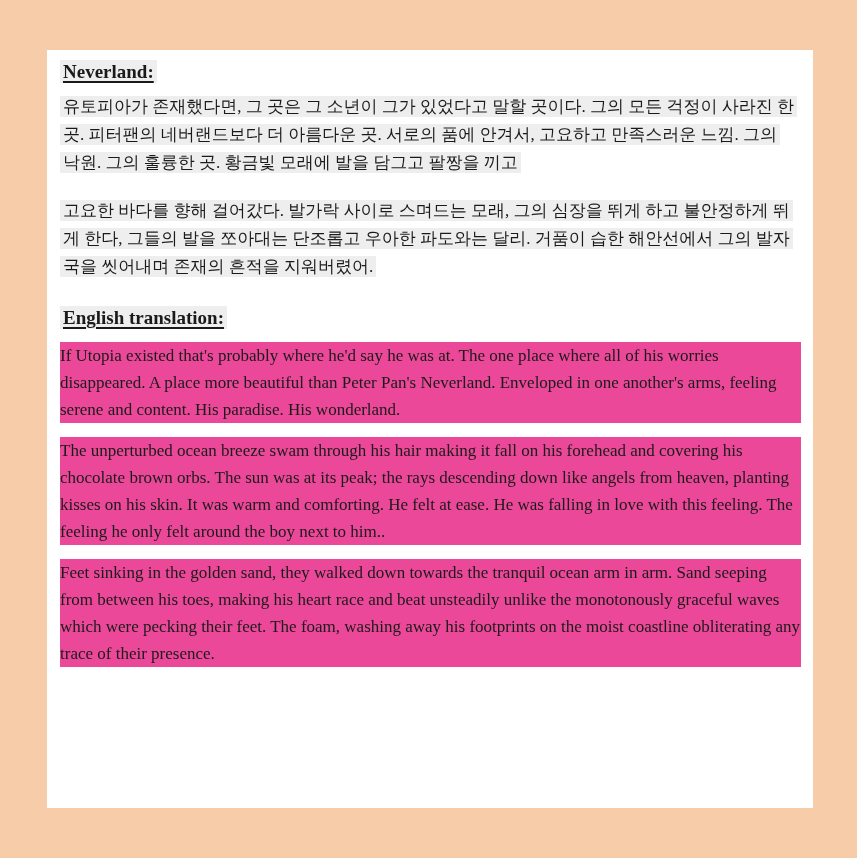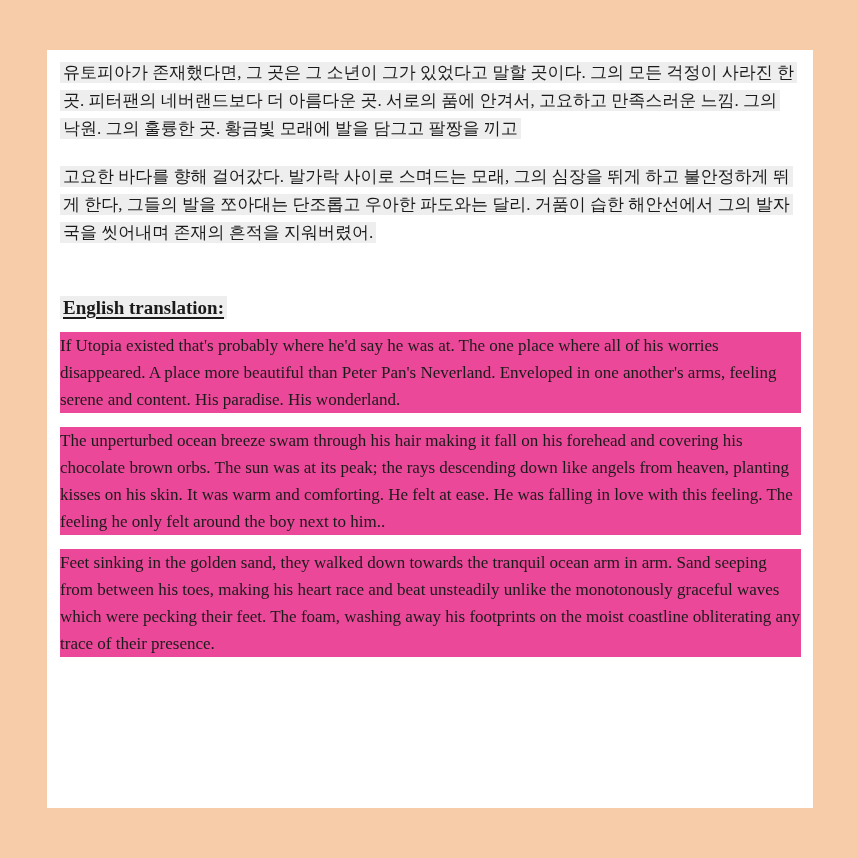--- a/index.html
+++ b/index.html
@@ -41,34 +41,35 @@
     padding: 1px 3px;
     -webkit-box-decoration-break: clone;
     box-decoration-break: clone;
   }
   p.ko {
     margin: 0 4px 20px 0;
     font-size: 17px;
     line-height: 28px;
   }
   .section-heading.english {
-    margin: 48px 0 6px 0;
+    margin: 24px 0 6px 0;
   }
   p.en {
     margin: 11px 0 14px 0;
     font-size: 17px;
     line-height: 27px;
     background: #ec4899;
   }
 </style>
 </head>
 <body>
 
 <div class="paper">
 
+  <h1 class="section-heading"><span class="hl">Neverland:</span></h1>
 
   <p class="ko"><span class="hl">유토피아가 존재했다면, 그 곳은 그 소년이 그가 있었다고 말할 곳이다. 그의 모든 걱정이 사라진 한 곳. 피터팬의 네버랜드보다 더 아름다운 곳. 서로의 품에 안겨서, 고요하고 만족스러운 느낌. 그의 낙원. 그의 훌륭한 곳. 황금빛 모래에 발을 담그고 팔짱을 끼고</span></p>
 
   <p class="ko"><span class="hl">고요한 바다를 향해 걸어갔다. 발가락 사이로 스며드는 모래, 그의 심장을 뛰게 하고 불안정하게 뛰게 한다, 그들의 발을 쪼아대는 단조롭고 우아한 파도와는 달리. 거품이 습한 해안선에서 그의 발자국을 씻어내며 존재의 흔적을 지워버렸어.</span></p>
 
 
   <h1 class="section-heading english"><span class="hl">English translation:</span></h1>
 
   <p class="en">If Utopia existed that's probably where he'd say he was at. The one place where all of his worries disappeared. A place more beautiful than Peter Pan's Neverland. Enveloped in one another's arms, feeling serene and content. His paradise. His wonderland.</p>
 

